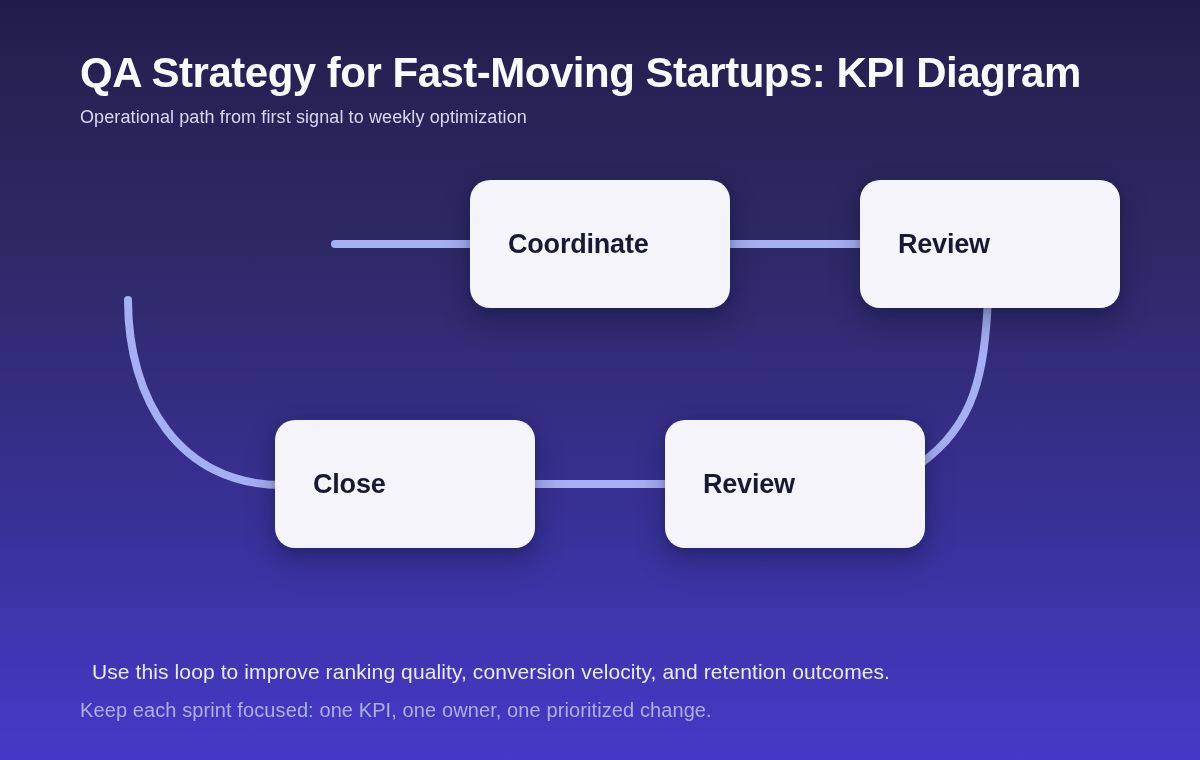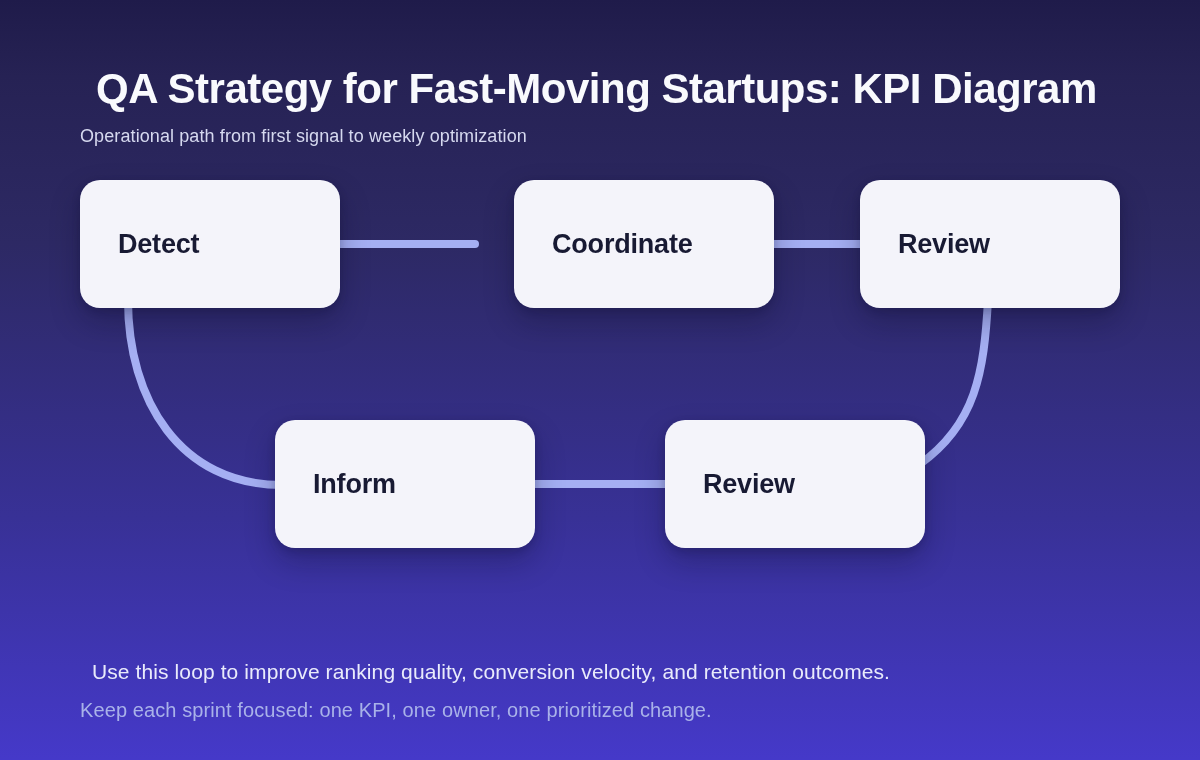--- a/index.html
+++ b/index.html
@@ -20,21 +20,21 @@
       #383196 68%,
       var(--bg-bottom, #4539c9) 100%);
   }
 
   .header {
     position: absolute;
     left: 80px;
     top: 52px;
   }
   .title {
-    margin: 16px;
+    margin: 0;
     color: var(--title, #f9fafd);
     font-size: 42px;
     font-weight: bold;
     letter-spacing: -0.5px;
     line-height: 1.0;
     white-space: nowrap;
   }
   .subtitle {
     margin: 13px 0 0 0;
     color: var(--subtitle, #d6d9ef);
@@ -69,21 +69,21 @@
     padding-left: 38px;
     box-sizing: border-box;
   }
   .node .label {
     color: var(--node-text, #181a33);
     font-size: 27px;
     font-weight: bold;
     letter-spacing: -0.2px;
   }
   #node-detect     { left: 80px;  top: 180px; }
-  #node-coordinate { left: 470px; top: 180px; margin-left: 44px; }
+  #node-coordinate { left: 470px; top: 180px; }
   #node-inform     { left: 860px; top: 180px; }
   #node-close      { left: 275px; top: 420px; }
   #node-review     { left: 665px; top: 420px; }
 
   .footer {
     position: absolute;
     left: 80px;
     top: 648px;
   }
   .footer-line1 {
@@ -110,34 +110,31 @@
   </div>
 
   <svg class="connectors" viewBox="0 0 1200 760" aria-hidden="true">
     <path d="M 335 244 H 475"></path>
     <path d="M 725 244 H 865"></path>
     <path d="M 128 300 C 128 400 180 485 282 485"></path>
     <path d="M 530 484 H 670"></path>
     <path d="M 988 300 C 984 372 976 424 920 464"></path>
   </svg>
 
-  <div class="node" id="node-detect">
-    <span class="label">Detect</span>
-  </div>
 
   <div class="node" id="node-coordinate">
     <span class="label">Coordinate</span>
   </div>
 
   <div class="node" id="node-inform">
     <span class="label">Review</span>
   </div>
 
   <div class="node" id="node-close">
-    <span class="label">Inform</span>
+    <span class="label">Close</span>
   </div>
 
   <div class="node" id="node-review">
     <span class="label">Review</span>
   </div>
 
   <div class="footer">
     <p class="footer-line1">Use this loop to improve ranking quality, conversion velocity, and retention outcomes.</p>
     <p class="footer-line2">Keep each sprint focused: one KPI, one owner, one prioritized change.</p>
   </div>

